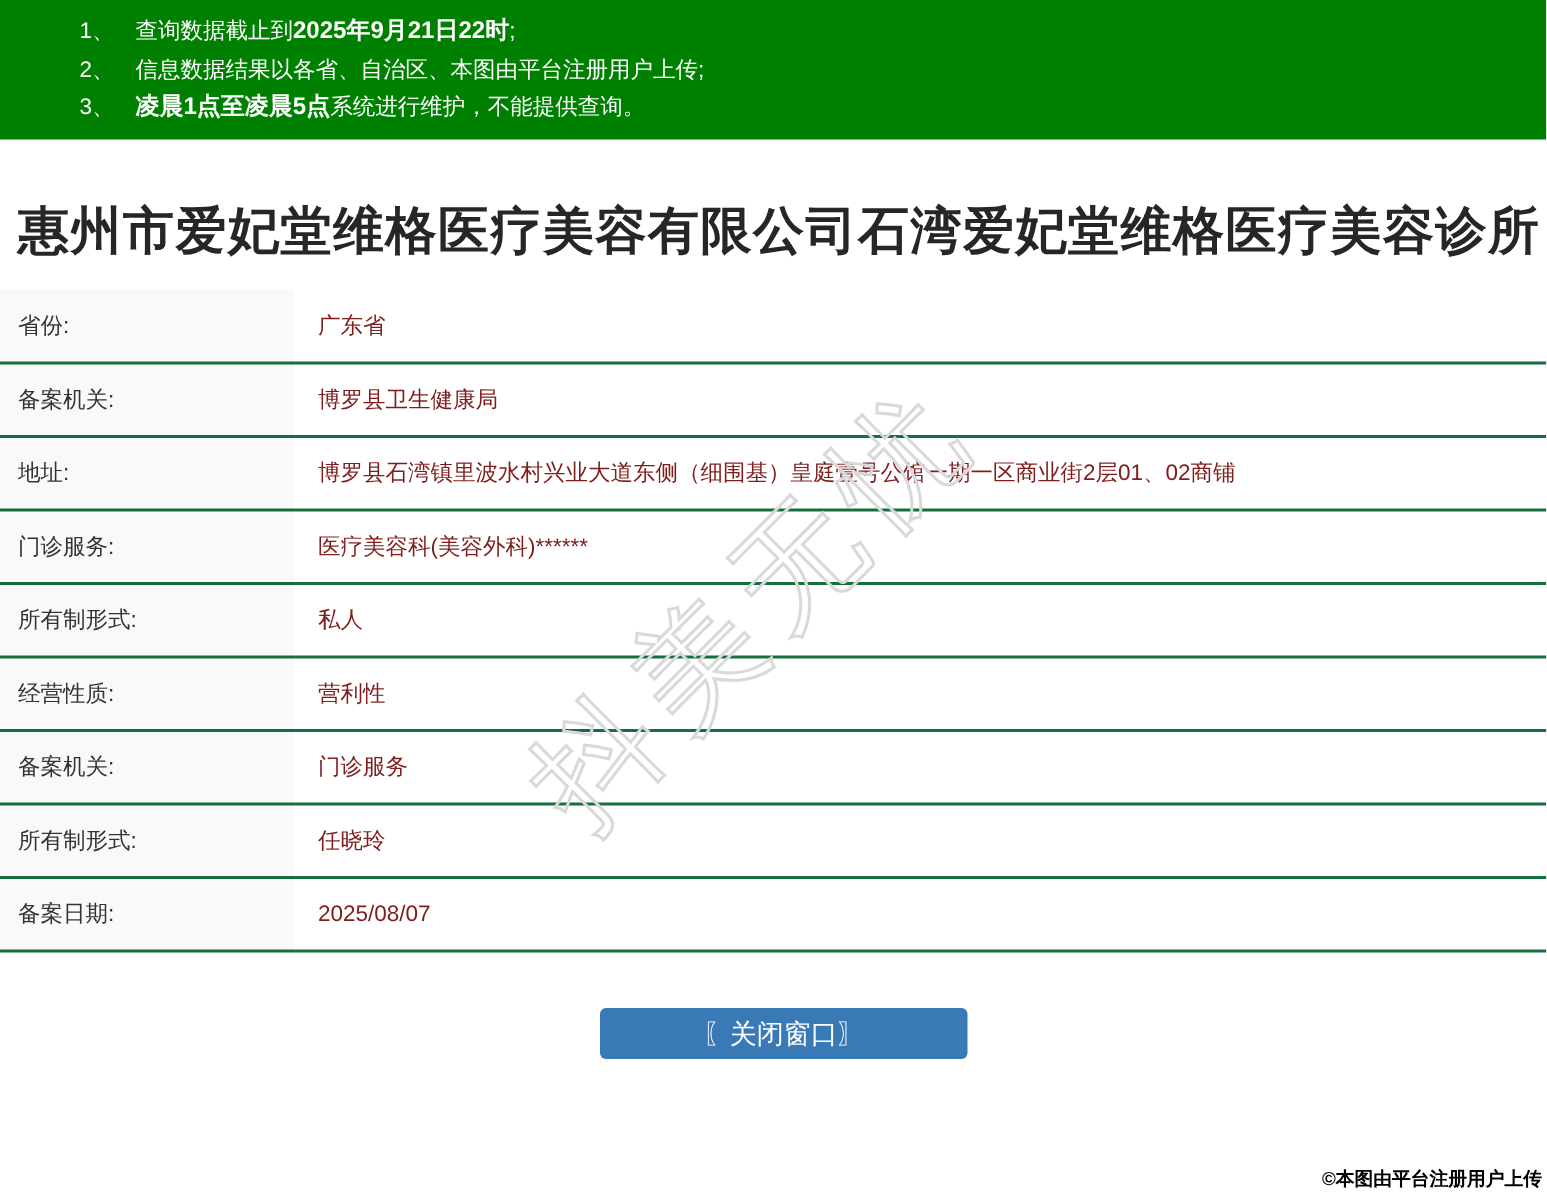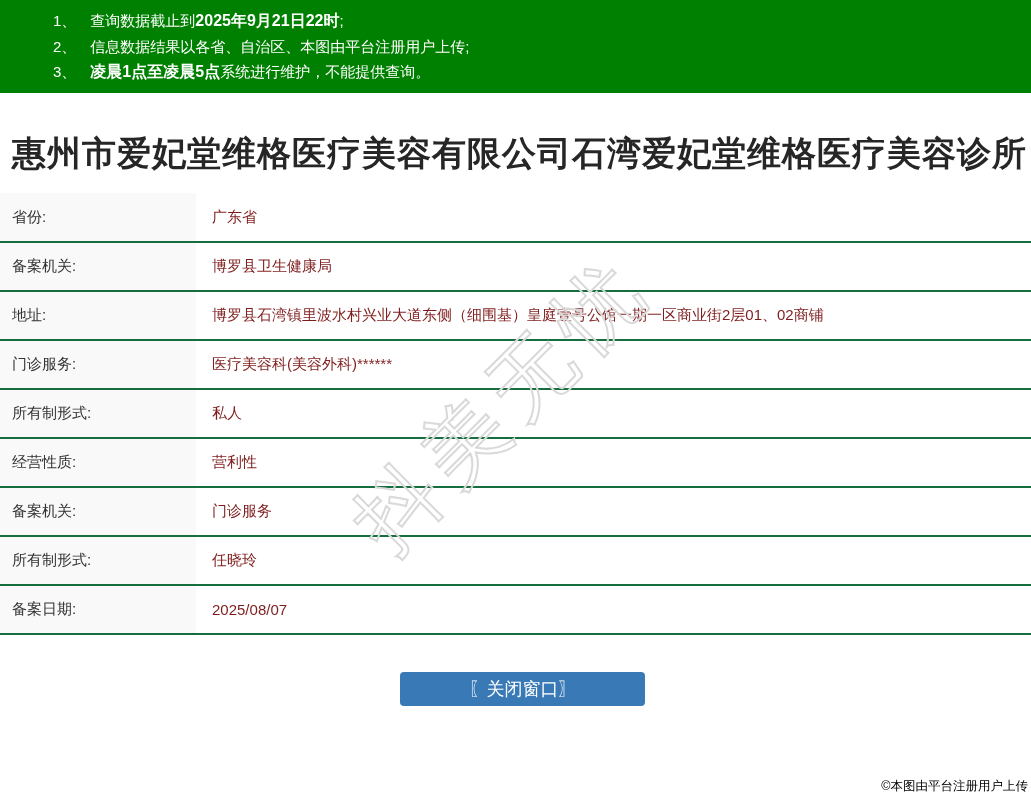--- a/index.html
+++ b/index.html
@@ -97,21 +97,21 @@
     border-radius: 4px;
     font-size: 18px;
     font-family: "Liberation Sans", "DejaVu Sans", sans-serif;
     cursor: pointer;
   }
   .credit-stamp {
     position: absolute;
     right: 3px;
     bottom: 3px;
     font-size: 12.5px;
-    font-weight: 400;
+    font-weight: 700;
     color: #000000;
     text-shadow:
       -1px -1px 0 #fff, 1px -1px 0 #fff, -1px 1px 0 #fff, 1px 1px 0 #fff,
       0 -1px 0 #fff, 0 1px 0 #fff, -1px 0 0 #fff, 1px 0 0 #fff;
     z-index: 6;
   }
 </style>
 </head>
 <body>
 

